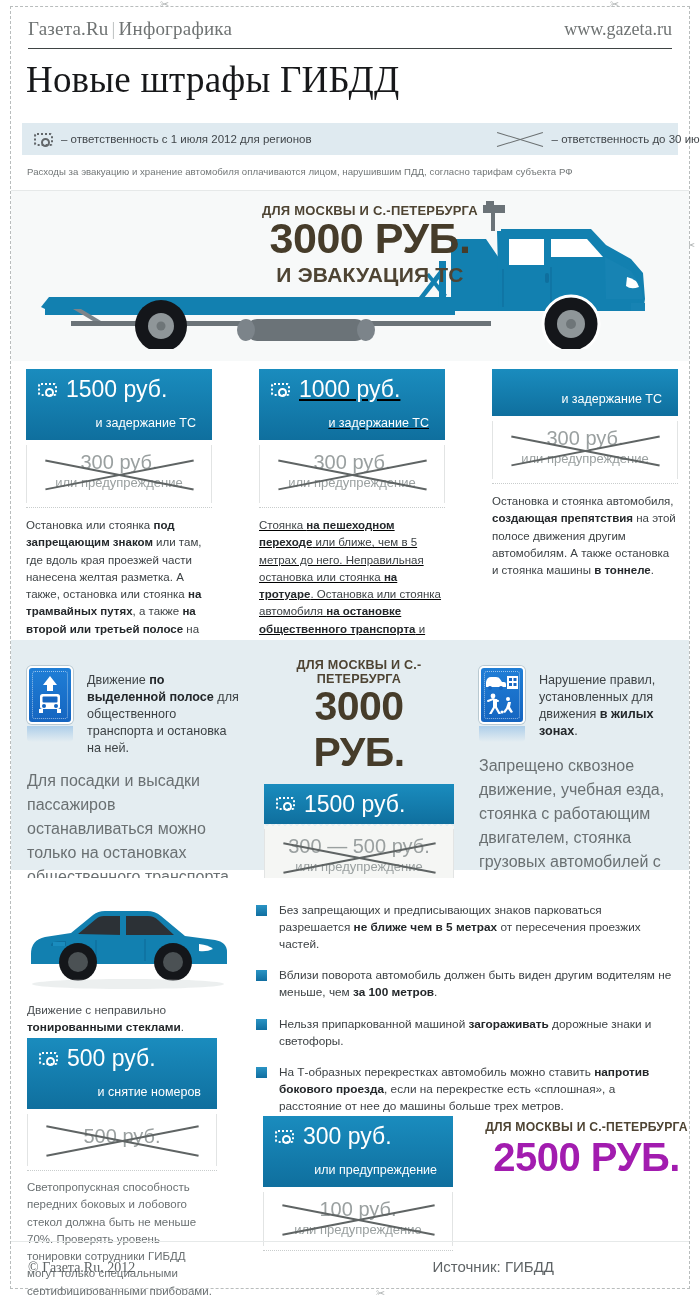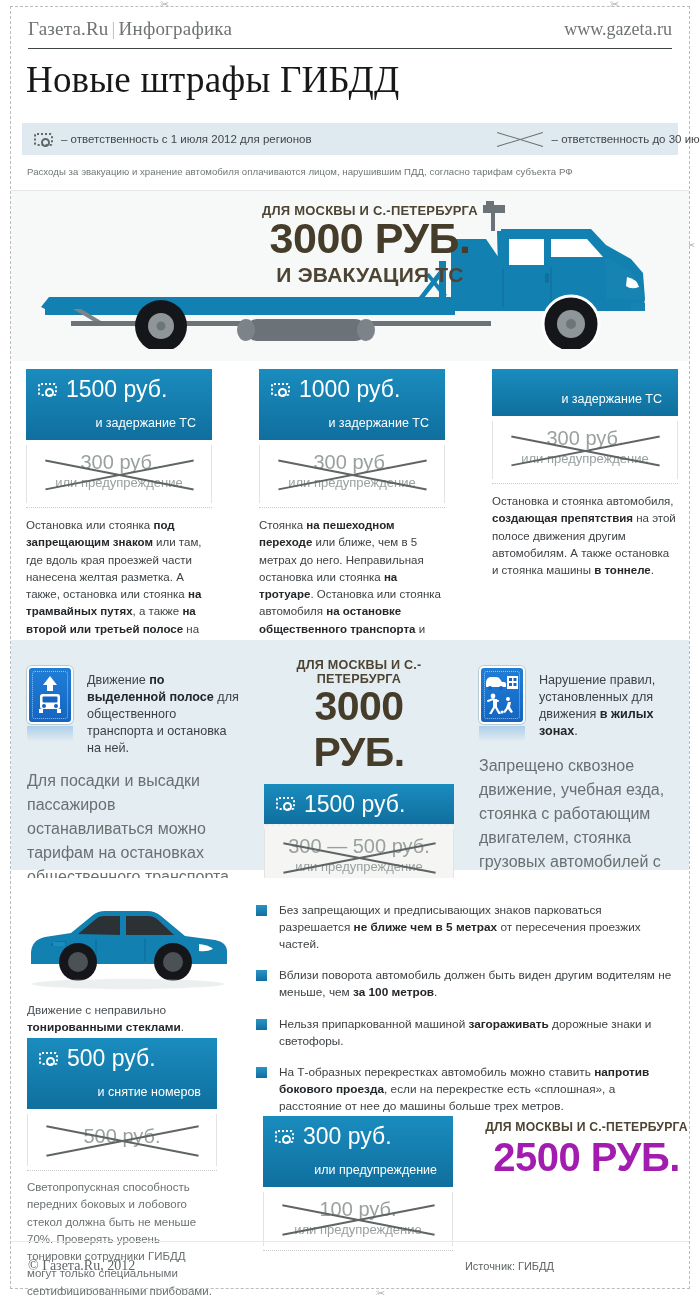--- a/index.html
+++ b/index.html
@@ -274,21 +274,21 @@
 
   
   .sec-cards {
     position: absolute;
     left: 11px; top: 361px;
     width: 678px; height: 273px;
     background: #ffffff;
   }
   .col { position: absolute; top: 8px; width: 186px; }
   .col.c1 { left: 15px; }
-  .col.c2 { left: 248px; }
+  .col.c2 { left: 248px; text-decoration: underline; }
   .col.c3 { left: 481px; }
 
   
   .sec-bus {
     position: absolute;
     left: 11px; top: 640px;
     width: 678px; height: 230px;
     background: #e4edf1;
   }
   .sign {
@@ -442,21 +442,21 @@
     display: flex;
     justify-content: space-between;
     align-items: baseline;
   }
   .footer .copy {
     font-family: "Liberation Serif", serif;
     font-size: 14px;
     color: #5f6466;
   }
   .footer .source {
-    font-size: 11px;
+    font-size: 15px;
     color: #5f6466;
     margin-right: 118px;
   }
 </style>
 </head>
 <body>
 
 <div class="page">
 
   <div class="cut-border"></div>
@@ -617,21 +617,21 @@
               <circle cx="9" cy="32" r="2" fill="#1565c0"></circle>
               <circle cx="21" cy="32" r="2" fill="#1565c0"></circle>
               <rect x="4" y="35" width="4" height="4" fill="#ffffff"></rect>
               <rect x="22" y="35" width="4" height="4" fill="#ffffff"></rect>
             </svg>
           </div>
           <div class="sign-reflect"></div>
         </div>
         <div class="block-title">Движение <b>по выделенной полосе</b> для общественного транспорта и остановка на ней.</div>
       </div>
-      <div class="block-note">Для посадки и высадки пассажиров останавливаться можно тарифам на остановках общественного транспорта.</div>
+      <div class="block-note">Для посадки и высадки пассажиров останавливаться можно только на остановках общественного транспорта.</div>
     </div>
 
     <div class="center-col">
       <div class="msk-label">ДЛЯ МОСКВЫ И С.-ПЕТЕРБУРГА</div>
       <div class="msk-big">3000 РУБ.</div>
       <div class="card tinted" style="margin-top:8px;text-align:left;">
         <div class="card-head" style="padding-bottom:8px;">
           <div class="line1">
             <span class="wallet light"></span>
             <span>1500 руб.</span>

